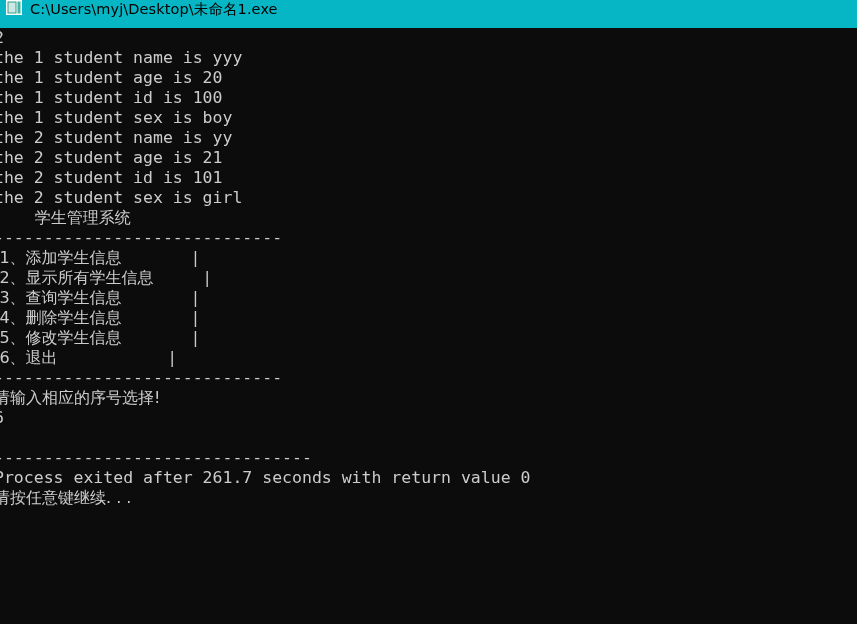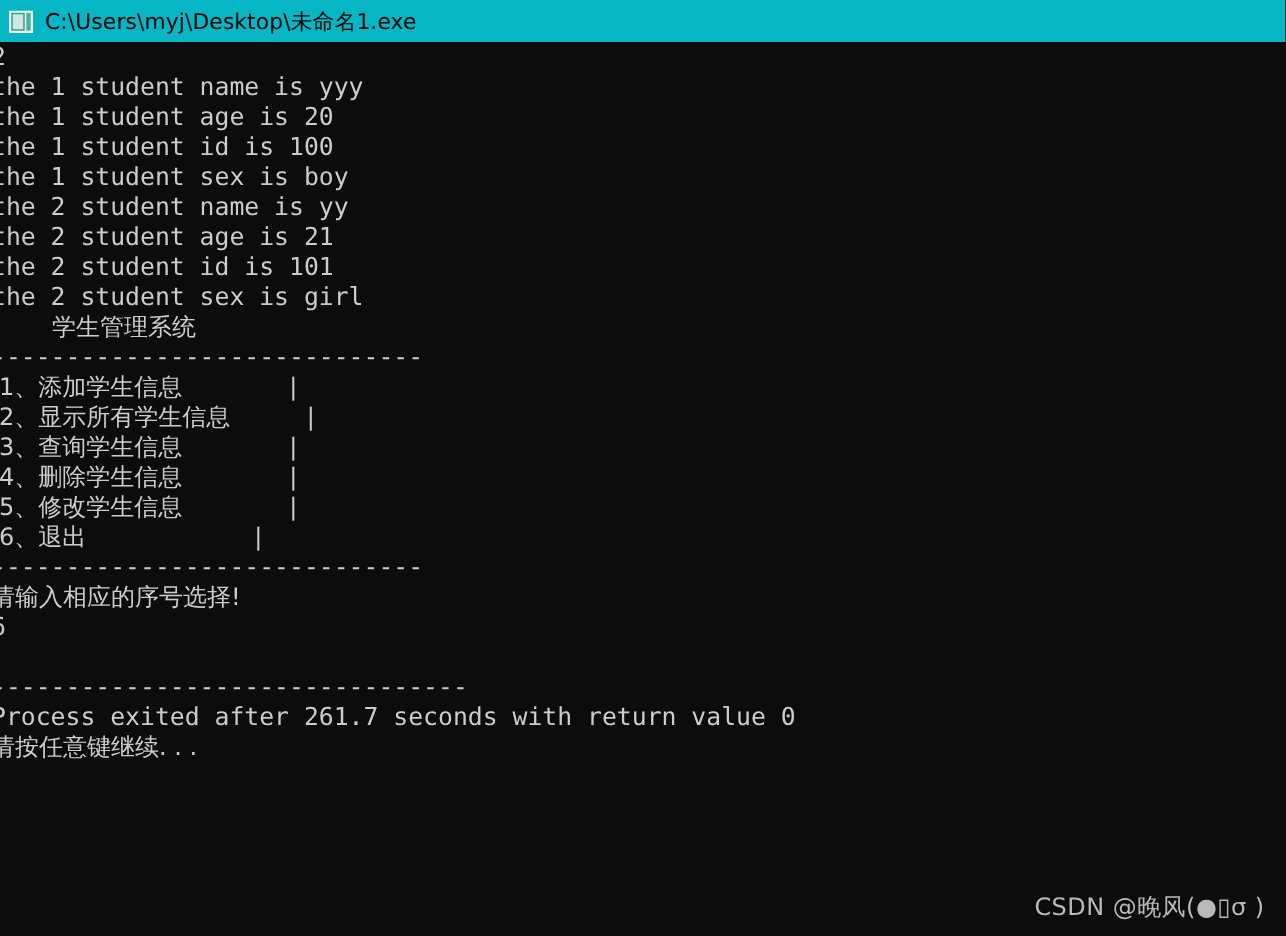--- a/index.html
+++ b/index.html
@@ -12,21 +12,21 @@
     height: 624px;
     overflow: hidden;
     font-family: "DejaVu Sans Mono", monospace;
   }
 
   
   .titlebar {
     height: 28px;
     background: #06b6c4;
     display: flex;
-    align-items: center;
+    align-items: flex-start;
     padding-left: 6px;
     box-sizing: border-box;
   }
   .title-icon {
     width: 16px;
     height: 15px;
     flex: 0 0 auto;
     margin-right: 8px;
     position: relative;
     display: block;
@@ -118,14 +118,13 @@
       <div class="line cjk">|5、修改学生信息              |</div>
       <div class="line cjk">|6、退出                      |</div>
       <div class="line">-----------------------------</div>
       <div class="line cjk">请输入相应的序号选择!</div>
       <div class="line">6</div>
       <div class="blank"></div>
       <div class="line">--------------------------------</div>
       <div class="line">Process exited after 261.7 seconds with return value 0</div>
       <div class="line cjk">请按任意键继续. . .</div>
     </div>
-  <div class="watermark">CSDN @晚风(●▯σ )</div>
 </div>
 
 </body></html>

